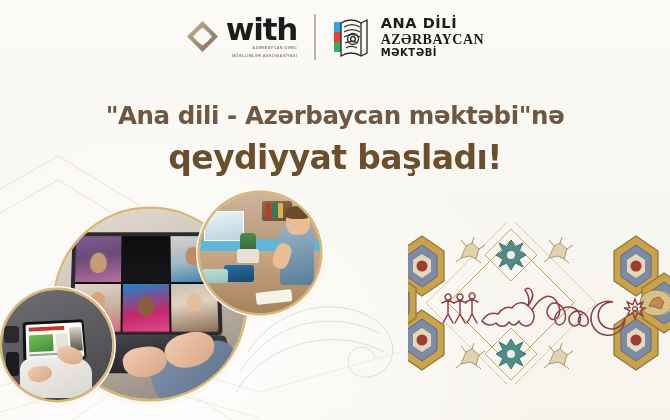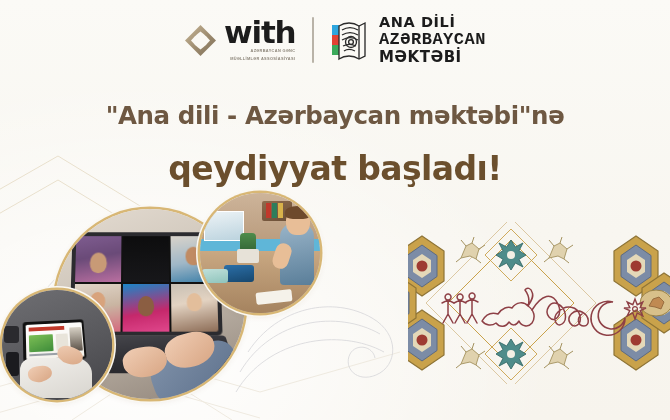--- a/index.html
+++ b/index.html
@@ -41,36 +41,36 @@
     white-space:nowrap;
   }
   .logo-divider{
     width:1.5px;height:46px;background:#B9B3A8;
     margin:0 17px;flex:none;border-radius:1px;
   }
   .logo-anadili{display:flex;align-items:center;gap:8px;}
   .book-icon{width:40px;height:45px;flex:none;}
   .anadili-word{display:flex;flex-direction:column;line-height:1.12;}
   .ad-l1{font-size:14.5px;font-weight:700;letter-spacing:0.6px;color:#1C1C1C;font-family:"DejaVu Sans",sans-serif;}
-  .ad-l2{font-size:17px;font-weight:700;letter-spacing:0.5px;color:#1C1C1C;font-family:Liberation Mono, monospace;}
-  .ad-l3{font-size:15px;font-weight:700;letter-spacing:0.5px;color:#1C1C1C;font-family:"DejaVu Sans",sans-serif;}
+  .ad-l2{font-size:14px;font-weight:700;letter-spacing:0.5px;color:#1C1C1C;font-family:Liberation Serif, serif;}
+  .ad-l3{font-size:10px;font-weight:700;letter-spacing:0.5px;color:#1C1C1C;font-family:"DejaVu Sans",sans-serif;}
 
   
   .headline{
     position:absolute;top:103px;left:0;width:670px;text-align:center;
   }
   .hl1{
     font-family:"DejaVu Sans", sans-serif;
     font-size:24.5px;font-weight:700;letter-spacing:-0.4px;
     color:#6E5842;line-height:1.1;white-space:nowrap;
   }
   .hl2{
     font-family:"DejaVu Sans", sans-serif;
     font-size:33px;font-weight:700;letter-spacing:-0.6px;
-    color:#6B4F2D;line-height:1.12;margin-top:21px;white-space:nowrap;
+    color:#6B4F2D;line-height:1.12;margin-top:10px;white-space:nowrap;
   }
 
   
   .photos{position:absolute;left:0;top:185px;width:340px;height:235px;}
   .pring{
     position:absolute;border-radius:50%;
     box-shadow:0 0 0 2.5px #D8B775, 0 0 0 4px #FAF8F3, 0 2px 7px rgba(120,95,60,.18);
   }
   .ring-main{left:55px;top:24px;width:190px;height:190px;}
   .ring-small{left:2px;top:105px;width:110px;height:110px;}

